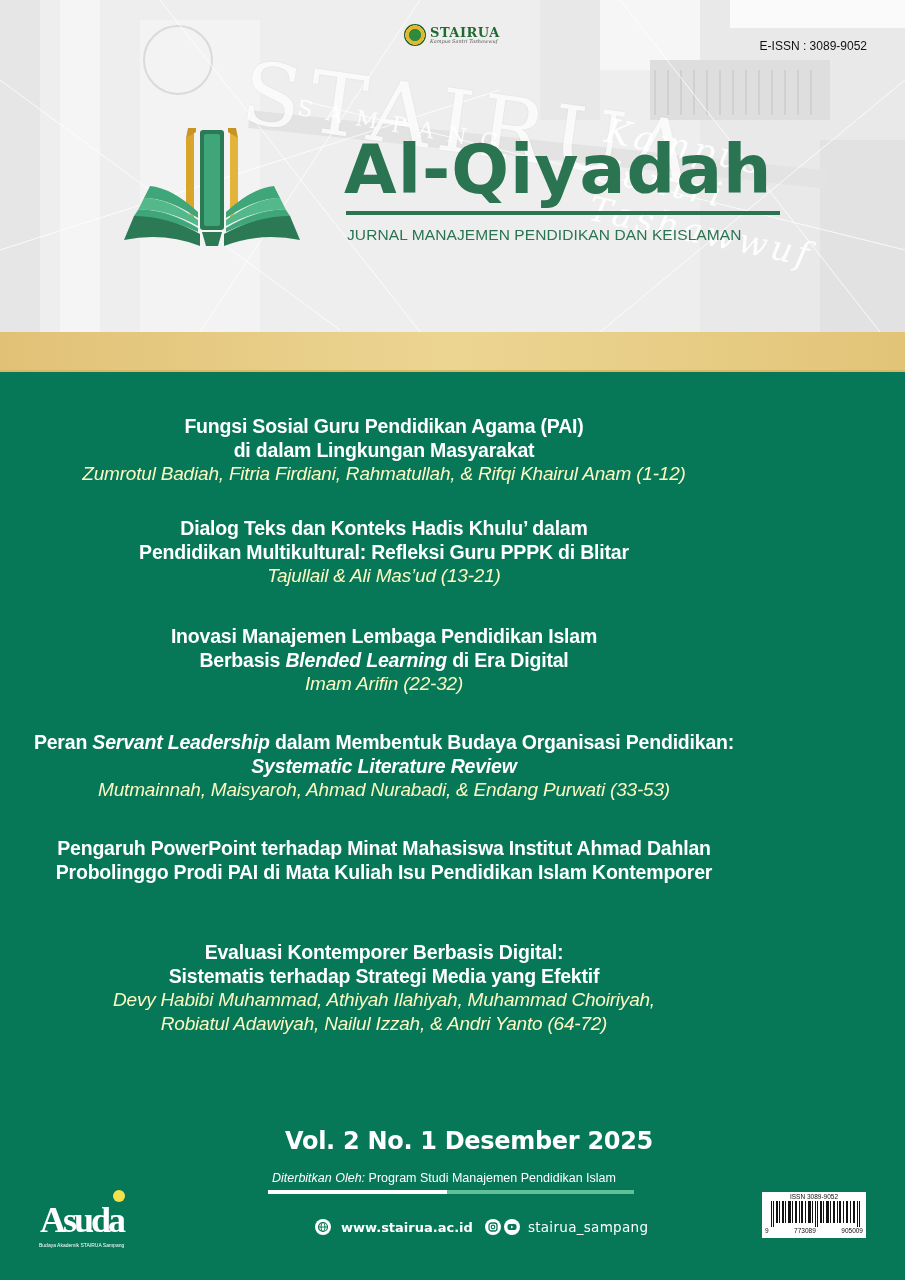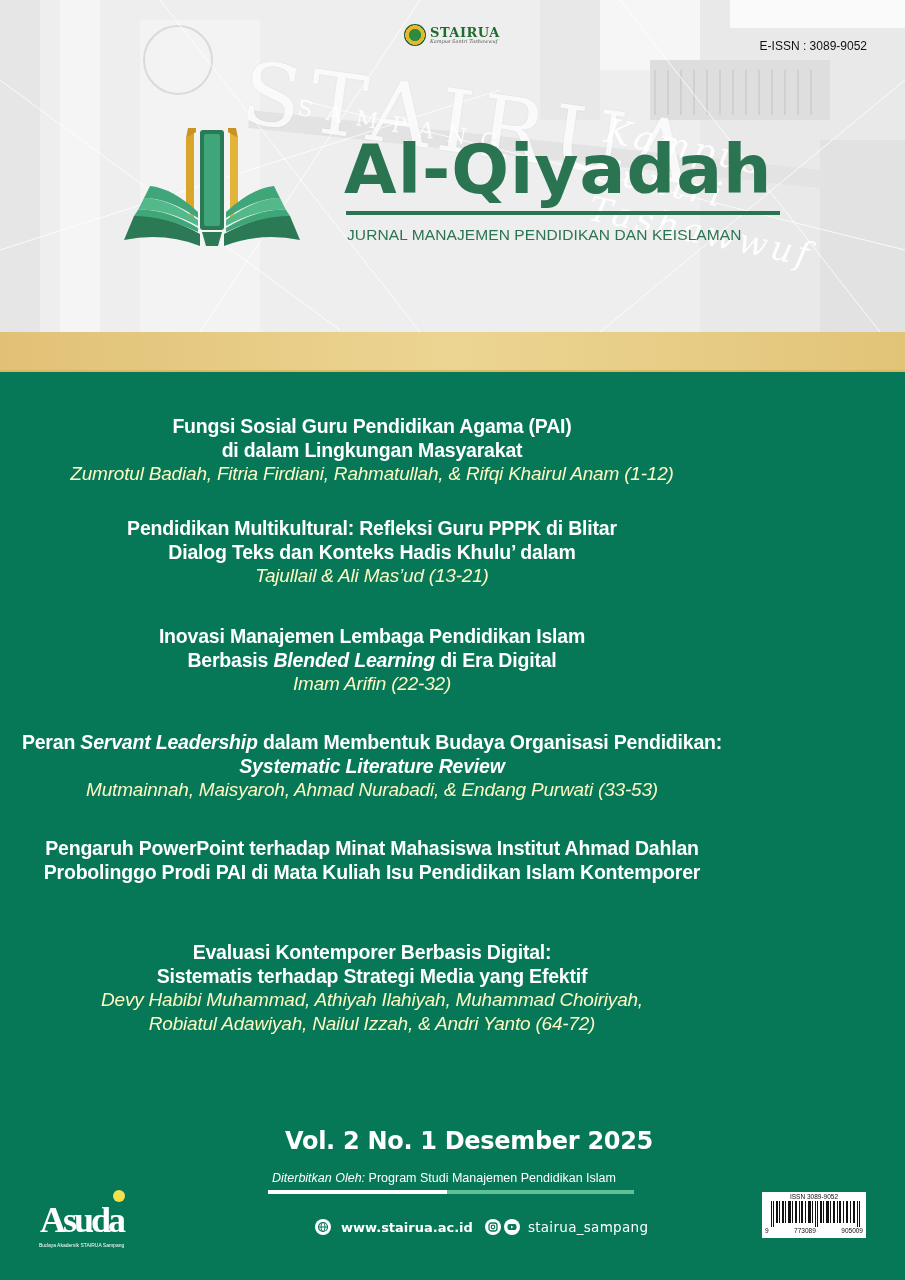--- a/index.html
+++ b/index.html
@@ -65,21 +65,21 @@
 
     
     .gold-band {
       position: absolute; left: 0; top: 332px; width: 905px; height: 40px;
       background: linear-gradient(90deg, #e1c176 0%, #ecd592 50%, #e2c478 100%);
       border-bottom: 2px solid #d8b865;
     }
 
     
     .articles { position: absolute; left: 0; top: 372px; width: 905px; }
-    .article { position: absolute; left: 4px; width: 736px; text-align: center; }
+    .article { position: absolute; left: 16px; width: 736px; text-align: center; }
     .article-title {
       color: #ffffff; font-weight: bold; font-size: 19.5px; line-height: 24px;
       letter-spacing: -0.2px;
     }
     .article-title em { font-style: italic; }
     .article-authors {
       color: #fef9c3; font-style: italic; font-size: 19px; line-height: 24px;
       letter-spacing: -0.2px;
     }
 
@@ -212,22 +212,22 @@
   <div class="article" style="top:42px;">
     <div class="article-title">
       <div>Fungsi Sosial Guru Pendidikan Agama (PAI)</div>
       <div>di dalam Lingkungan Masyarakat</div>
     </div>
     <div class="article-authors">Zumrotul Badiah, Fitria Firdiani, Rahmatullah, &amp; Rifqi Khairul Anam (1-12)</div>
   </div>
 
   <div class="article" style="top:144px;">
     <div class="article-title">
+      <div>Dialog Teks dan Konteks Hadis Khulu’ dalam</div>
       <div>Pendidikan Multikultural: Refleksi Guru PPPK di Blitar</div>
-      <div>Dialog Teks dan Konteks Hadis Khulu’ dalam</div>
     </div>
     <div class="article-authors">Tajullail &amp; Ali Mas’ud (13-21)</div>
   </div>
 
   <div class="article" style="top:252px;">
     <div class="article-title">
       <div>Inovasi Manajemen Lembaga Pendidikan Islam</div>
       <div><span>Berbasis </span><em>Blended Learning</em><span> di Era Digital</span></div>
     </div>
     <div class="article-authors">Imam Arifin (22-32)</div>

